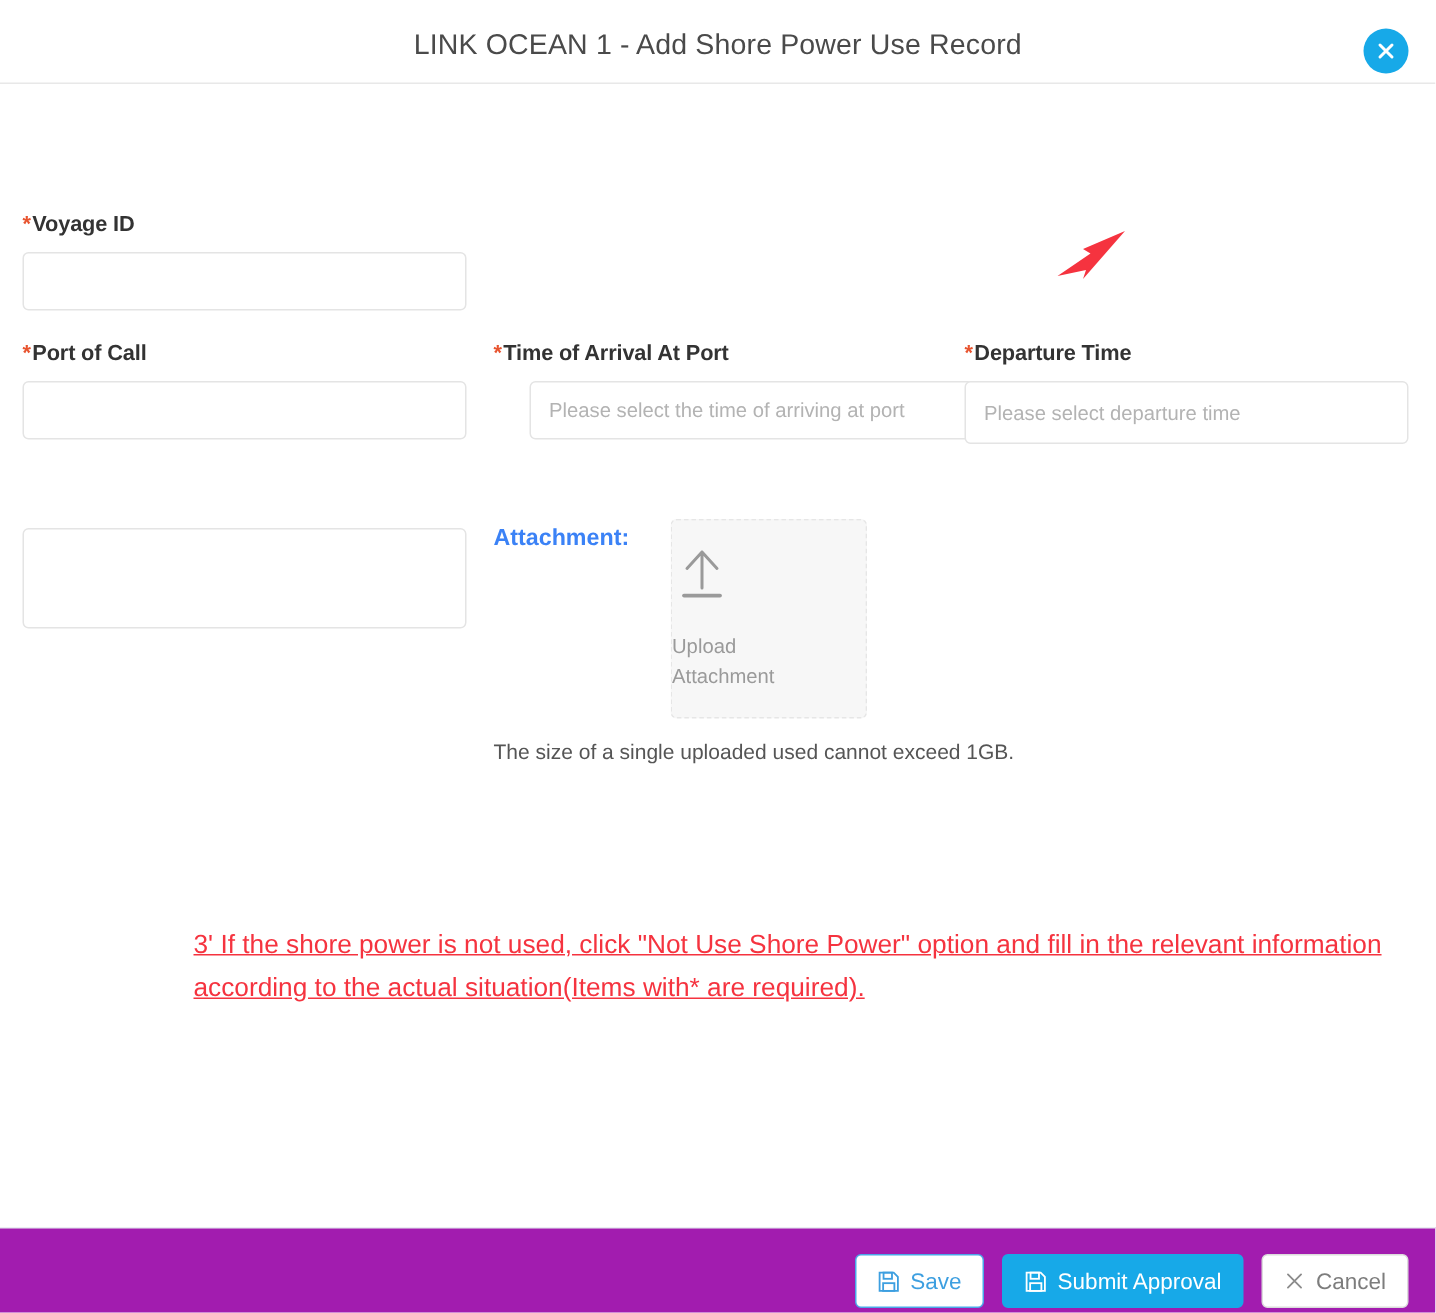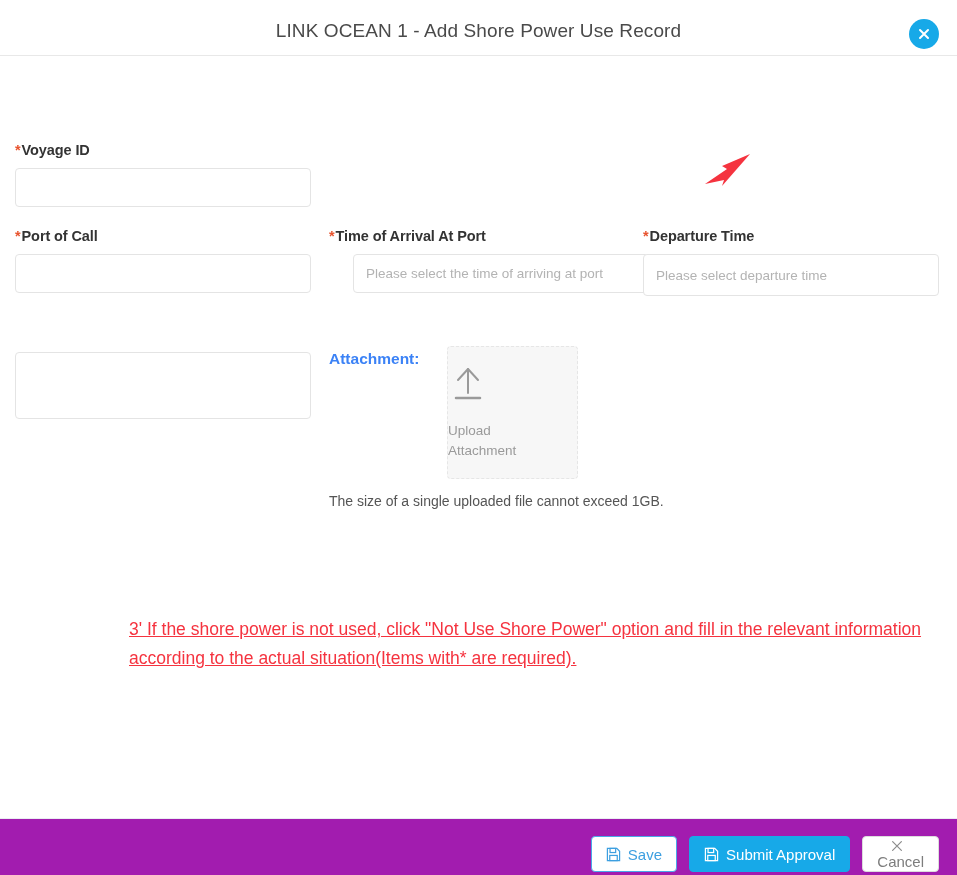--- a/index.html
+++ b/index.html
@@ -242,21 +242,20 @@
     color: #3d9fe0;
   }
   .btn-submit {
     border: 1px solid #17a9e8;
     background: #17a9e8;
     color: #ffffff;
   }
   .btn-cancel {
     border: 1px solid #dcdcdc;
     color: #7d7d7d;
-    flex-direction: column;
   }
 </style>
 </head>
 <body>
 
 <div class="modal-header">
   <div class="modal-title">LINK OCEAN 1 - Add Shore Power Use Record</div>
   <button class="close-btn">
     <span>
       <svg width="16" height="16" viewBox="0 0 16 16" aria-hidden="true">
@@ -293,21 +292,21 @@
   <div class="abs" id="upload-box">
     <span class="up-icon">
       <svg width="40" height="38" viewBox="0 0 40 38" aria-hidden="true">
         <path d="M20 4 L20 28 M20 4 L10 15 M20 4 L30 15" stroke="#9a9a9a" stroke-width="2" fill="none" stroke-linecap="round" stroke-linejoin="round"></path>
         <path d="M8 33 L32 33" stroke="#9a9a9a" stroke-width="2.5" stroke-linecap="round"></path>
       </svg>
     </span>
     <div class="upload-caption">Upload</div>
     <div class="upload-caption">Attachment</div>
   </div>
-  <div class="abs" id="upload-hint">The size of a single uploaded file cannot exceed 1GB.</div>
+  <div class="abs" id="upload-hint">The size of a single uploaded used cannot exceed 1GB.</div>
 
   <div class="abs" id="red-note">3' If the shore power is not used, click "Not Use Shore Power" option and fill in the relevant information according to the actual situation(Items with* are required).</div>
 
 </div>
 
 <div class="modal-footer">
   <div class="btn btn-save">
     <span class="bicon">
       <svg width="15" height="15" viewBox="0 0 16 16" aria-hidden="true">
         <path d="M1.5 1.5 H11.5 L14.5 4.5 V14.5 H1.5 Z" fill="none" stroke="#3d9fe0" stroke-width="1.3"></path>

